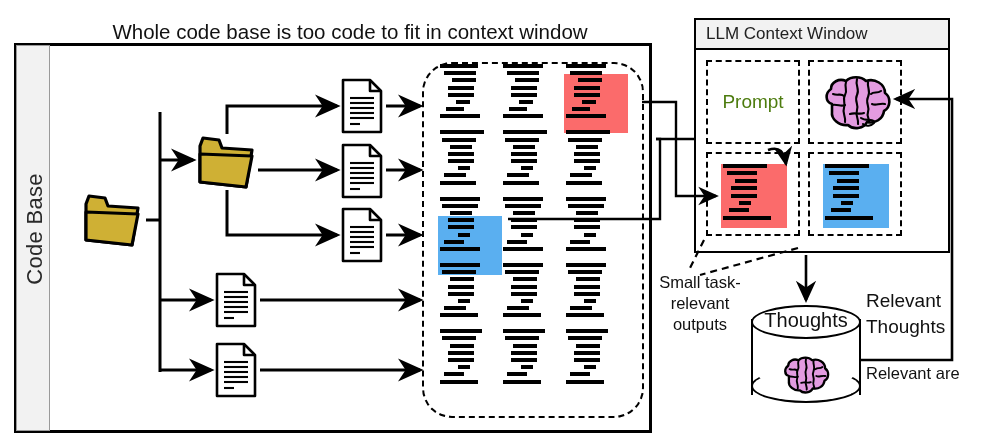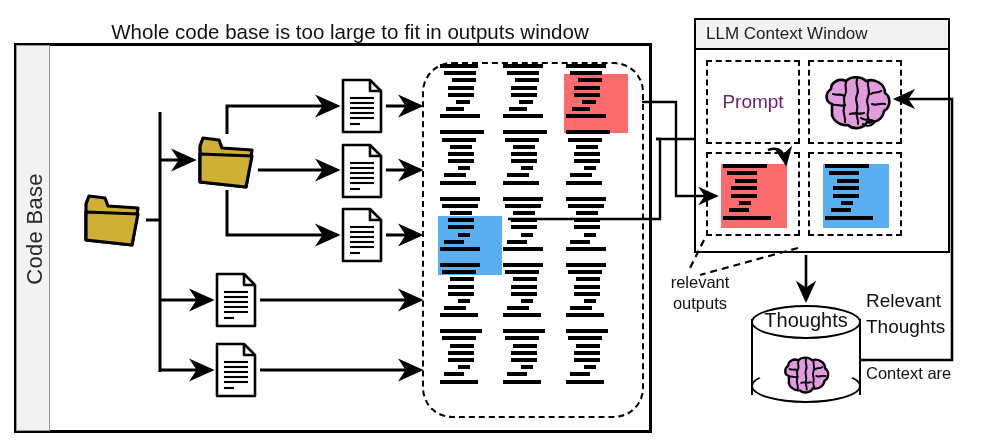--- a/index.html
+++ b/index.html
@@ -36,21 +36,21 @@
   .ctx{position:absolute;left:694px;top:18px;width:256px;height:235px;
        border:2.4px solid #000;box-sizing:border-box;background:#fff;}
   .ctx-head{height:30px;background:#f2f2f2;border-bottom:2.4px solid #000;
        font-size:17px;color:#222;display:flex;align-items:center;padding-left:10px;box-sizing:border-box;}
   .ctx-cell{position:absolute;border:2.4px dashed #000;box-sizing:border-box;background:#fff;}
   .cell-prompt{left:10px;top:40px;width:94px;height:84px;}
   .cell-brain{left:112px;top:40px;width:94px;height:84px;}
   .cell-red{left:10px;top:132px;width:94px;height:84px;}
   .cell-blue{left:112px;top:132px;width:94px;height:84px;}
   .prompt-label{position:absolute;left:0;top:50%;transform:translateY(-50%);
-       width:100%;text-align:center;font-size:19px;color:#701a75;}
+       width:100%;text-align:center;font-size:19px;color:#4d7c0f;}
 
   .snip{position:absolute;left:13px;top:10px;width:66px;height:64px;}
   .snip .sl{height:4px;margin-bottom:3.4px;background:#000;}
 
   
   .cyl{position:absolute;left:751px;top:305px;width:110px;height:104px;}
   .cyl-body{position:absolute;left:0;top:14px;width:110px;height:76px;
        border-left:2.6px solid #000;border-right:2.6px solid #000;box-sizing:border-box;background:#fff;}
   .cyl-bot{position:absolute;left:0;top:64px;width:110px;height:34px;
        border:2.6px solid #000;border-radius:50%;box-sizing:border-box;
@@ -63,21 +63,21 @@
   
   .ftxt{position:absolute;font-size:16.5px;color:#111;line-height:21px;}
 
   svg.ovl{position:absolute;left:0;top:0;width:992px;height:447px;pointer-events:none;}
 </style>
 </head>
 <body>
 
 <div id="stage">
 
-  <div class="title">Whole code base is too large to fit in outputs window</div>
+  <div class="title">Whole code base is too code to fit in context window</div>
 
   <div class="cb-frame"></div>
   <div class="cb-tab">
     <div class="cb-tab-label">Code Base</div>
   </div>
 
   <div class="folder" style="left:82px;top:192px;">
     <svg width="62" height="56" viewBox="0 0 62 56">
       <path d="M4,12 L4,48 L50,53 L56,16 L26,14 L23,6 L7,4 Z" fill="#cfb034" stroke="#000" stroke-width="3.2" stroke-linejoin="round"></path>
       <path d="M4,20 L4,48 L50,53 L56,22 Z" fill="#cfb034" stroke="#000" stroke-width="3.2" stroke-linejoin="round"></path>
@@ -399,31 +399,32 @@
           <path d="M13,31 C19,30 22,33 26,31"></path>
           <path d="M62,17 C58,20 55,17 52,20"></path>
           <path d="M66,30 C60,29 57,32 53,30"></path>
           <path d="M31,40 C36,38 40,41 45,39"></path>
         </g>
       </svg>
     </span>
   </div>
 
   <div class="ftxt" style="left:654px;top:272px;width:92px;text-align:center;">
+    <div>Small task-</div>
     <div>relevant</div>
     <div>outputs</div>
   </div>
 
   <div class="ftxt" style="left:866px;top:288px;width:112px;text-align:left;font-size:19px;line-height:26px;">
     <div>Relevant</div>
     <div>Thoughts</div>
   </div>
 
   <div class="ftxt" style="left:866px;top:360px;width:120px;text-align:left;line-height:27px;">
-    <div>Context are</div>
+    <div>Relevant are</div>
   </div>
 
   <svg class="ovl">
     <defs>
       <marker id="ah" markerWidth="9" markerHeight="9" refX="7.4" refY="4.5" orient="auto" markerUnits="strokeWidth">
         <path d="M0,0.6 L8.6,4.5 L0,8.4 L2.6,4.5 Z" fill="#000"></path>
       </marker>
       <marker id="ahs" markerWidth="8" markerHeight="8" refX="6.6" refY="4" orient="auto" markerUnits="strokeWidth">
         <path d="M0,0.5 L7.6,4 L0,7.5 L2.4,4 Z" fill="#000"></path>
       </marker>

